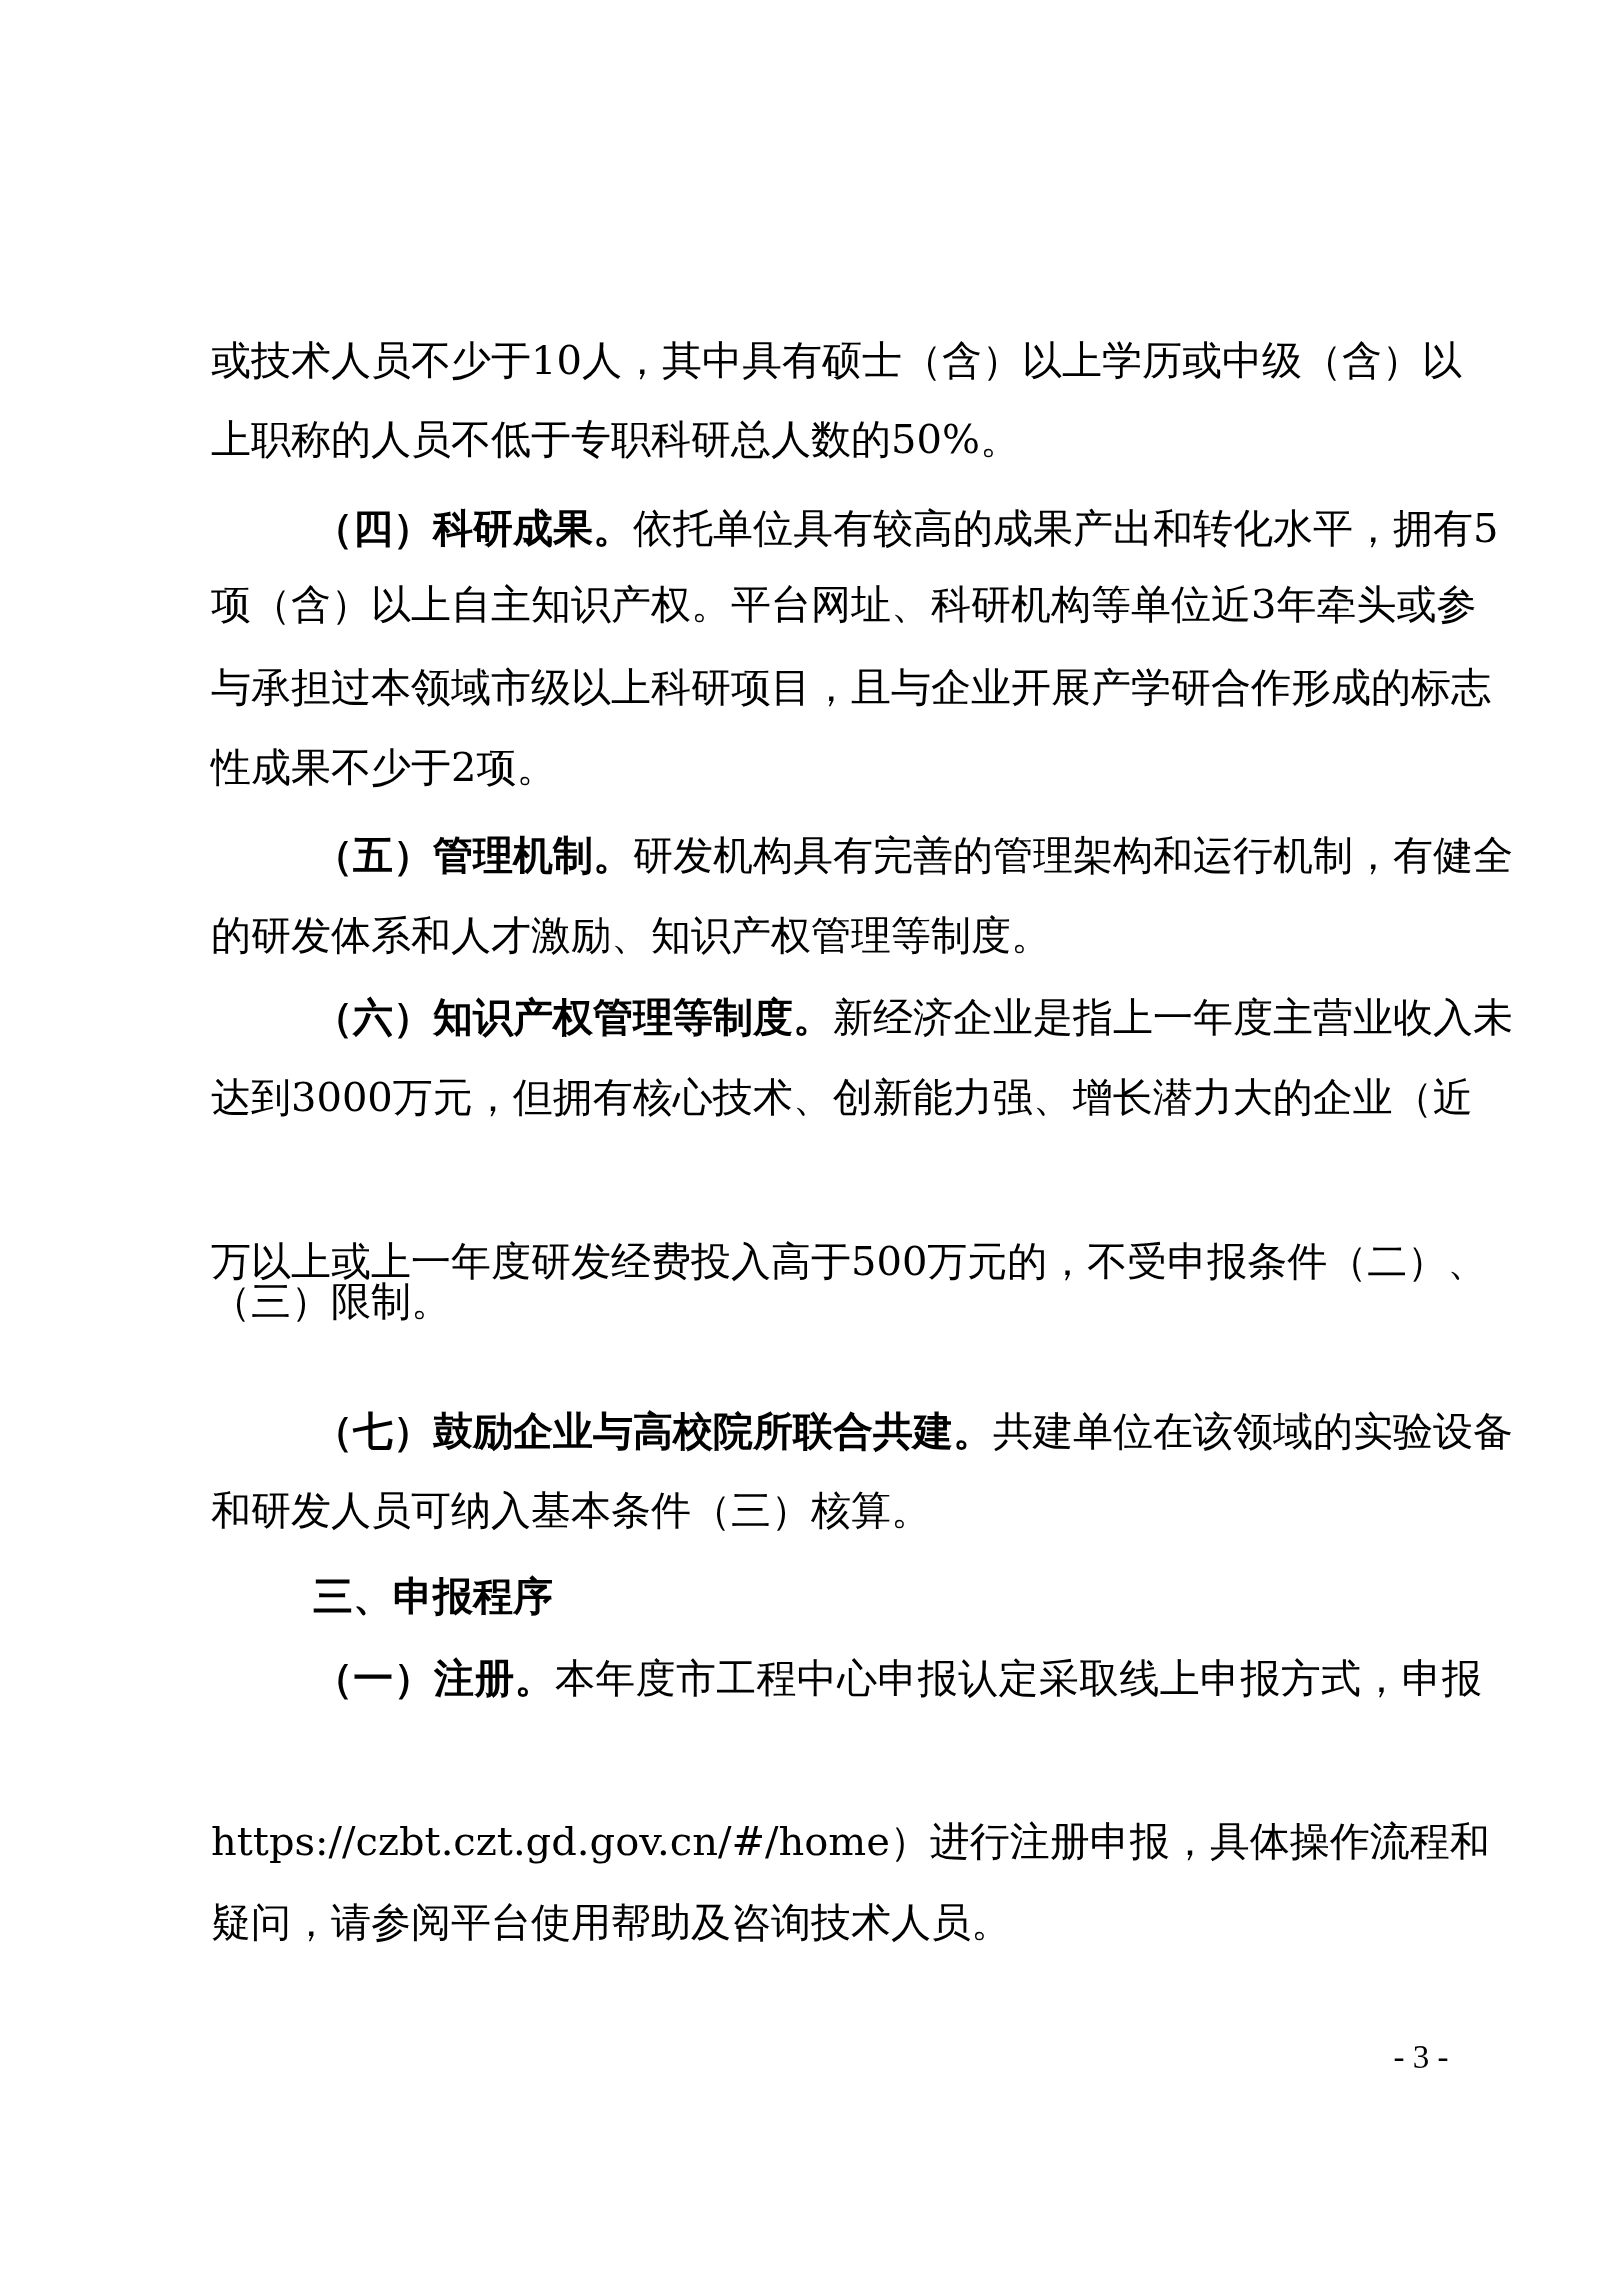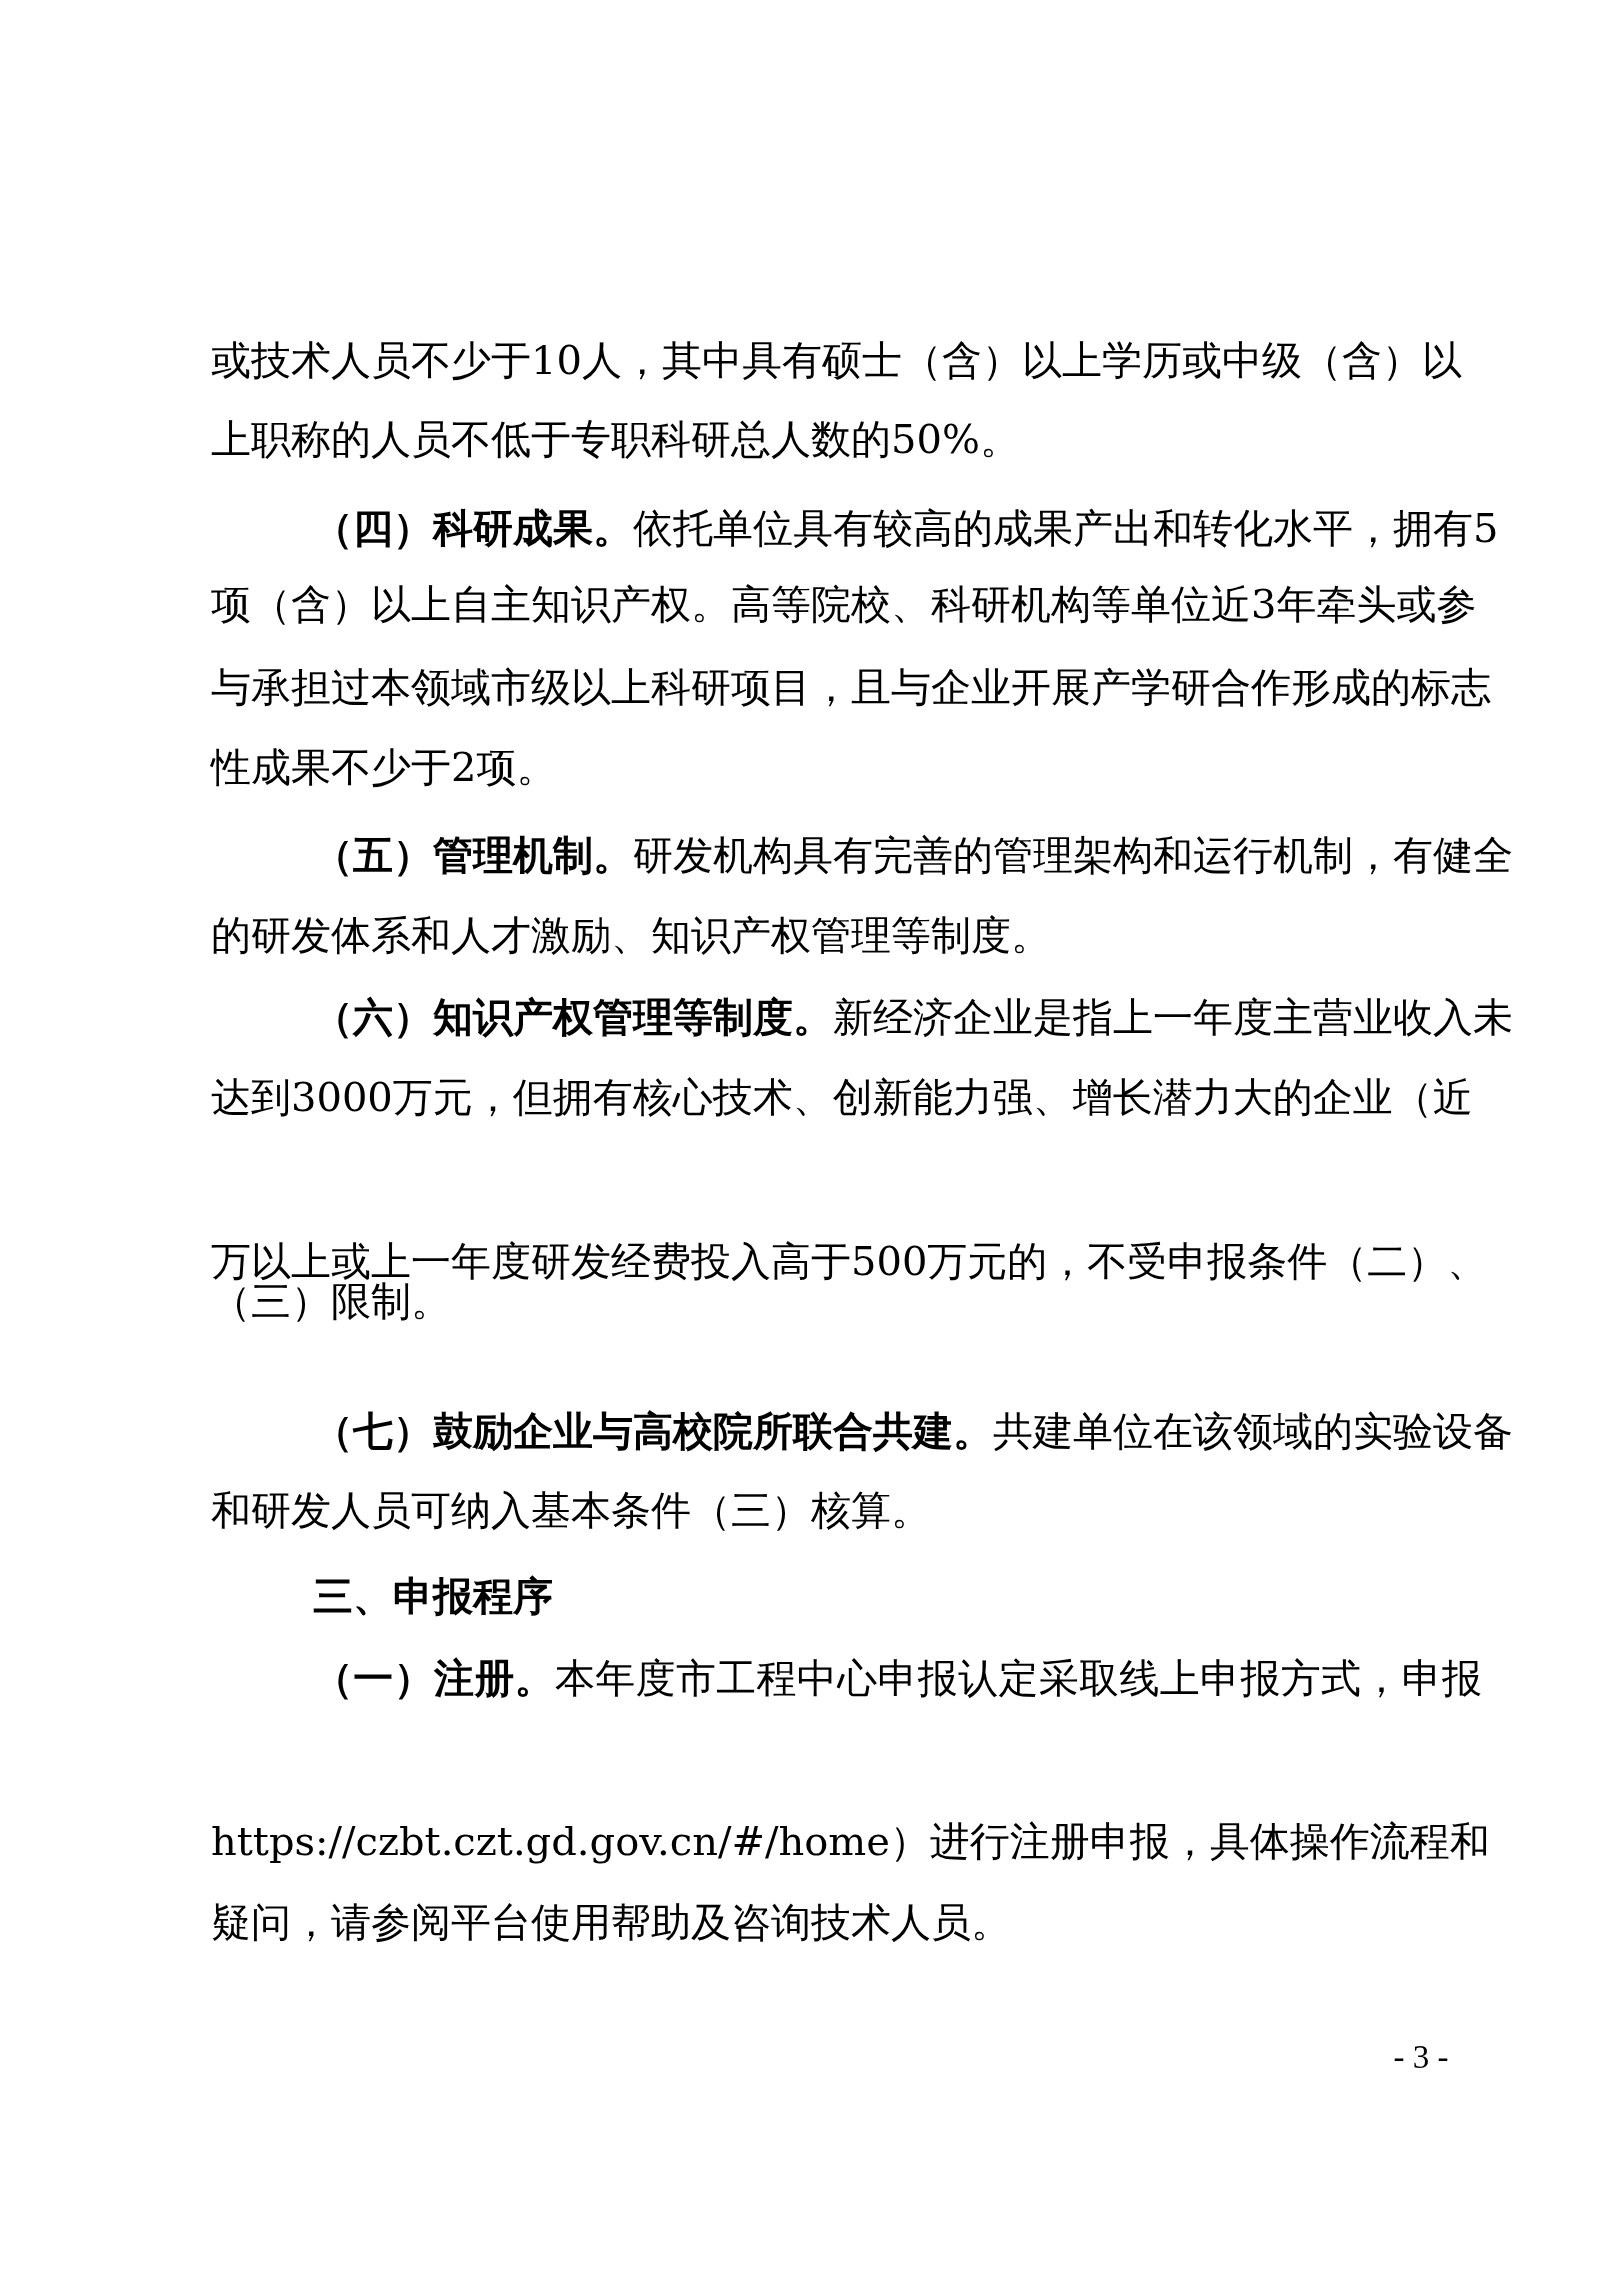--- a/index.html
+++ b/index.html
@@ -30,21 +30,21 @@
 </style>
 </head>
 <body>
 
 <div class="page">
 
   <div class="line justify" style="top:335px">或技术人员不少于10人，其中具有硕士（含）以上学历或中级（含）以</div>
   <div class="line" style="top:414px">上职称的人员不低于专职科研总人数的50%。</div>
 
   <div class="line indent justify" style="top:503px"><span class="bold">（四）科研成果。</span><span>依托单位具有较高的成果产出和转化水平，拥有5</span></div>
-  <div class="line justify" style="top:579px">项（含）以上自主知识产权。高等院校、科研机构等单位近3年牵头或参</div>
+  <div class="line justify" style="top:579px">项（含）以上自主知识产权。平台网址、科研机构等单位近3年牵头或参</div>
   <div class="line justify" style="top:662px">与承担过本领域市级以上科研项目，且与企业开展产学研合作形成的标志</div>
   <div class="line" style="top:742px">性成果不少于2项。</div>
 
   <div class="line indent justify" style="top:830px"><span class="bold">（五）管理机制。</span><span>研发机构具有完善的管理架构和运行机制，有健全</span></div>
   <div class="line" style="top:910px">的研发体系和人才激励、知识产权管理等制度。</div>
 
   <div class="line indent justify" style="top:992px"><span class="bold">（六）知识产权管理等制度。</span><span>新经济企业是指上一年度主营业收入未</span></div>
   <div class="line justify" style="top:1072px">达到3000万元，但拥有核心技术、创新能力强、增长潜力大的企业（近</div>
   <div class="line justify" style="top:1236px">万以上或上一年度研发经费投入高于500万元的，不受申报条件（二）、</div>
   <div class="line" style="top:1276px">（三）限制。</div>

